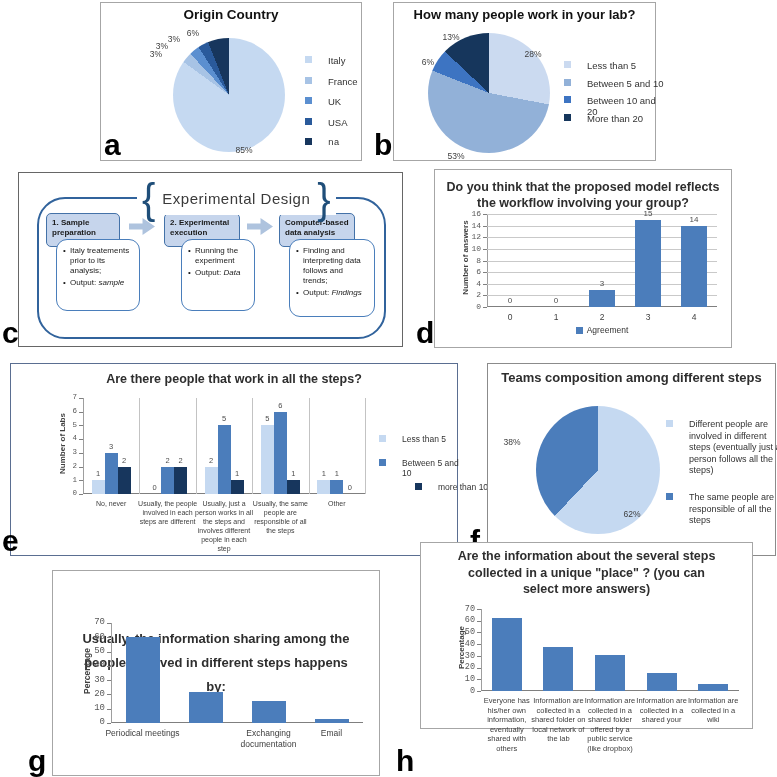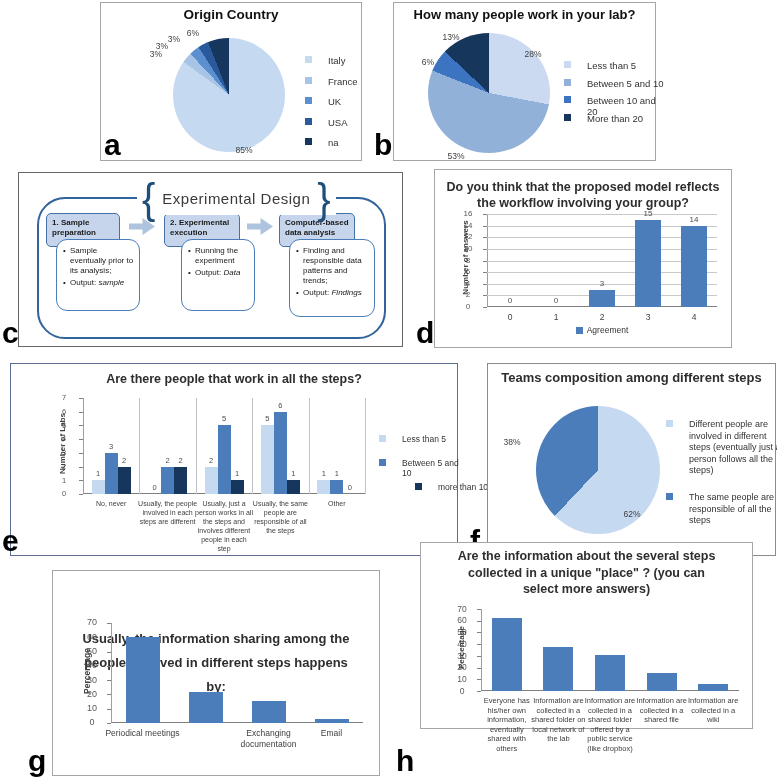--- a/index.html
+++ b/index.html
@@ -7,21 +7,21 @@
        font-family:"Liberation Sans","DejaVu Sans",sans-serif;color:#333;}
   #fig{position:absolute;left:0;top:0;width:777px;height:777px;background:#fff;}
   .panel{position:absolute;background:#fff;border:1px solid #a6a6a6;box-sizing:border-box;}
   .ptitle{position:absolute;left:8px;right:8px;text-align:center;font-weight:bold;color:#2e2e2e;}
   .plab{position:absolute;font-size:30px;font-weight:800;color:#000;line-height:30px;}
   .chart-root{position:absolute;left:0;top:0;right:0;bottom:0;}
   .plot{position:absolute;box-sizing:border-box;border-left:1px solid #9e9e9e;border-bottom:1px solid #7f7f7f;}
   .gridline{position:absolute;height:1px;background:#c9c9c9;}
   .sep{position:absolute;width:1px;background:#c3c3c3;}
   .tickmark{position:absolute;width:4px;height:1px;background:#808080;}
-  .ticklab{position:absolute;text-align:center;color:#595959;}
+  .ticklab{position:absolute;text-align:right;color:#595959;font-family:Liberation Mono, monospace;}
   .catlab{position:absolute;text-align:center;color:#404040;}
   .vallab{position:absolute;text-align:center;color:#4d4d4d;}
   .bar{position:absolute;}
   .ylab{position:absolute;font-weight:bold;color:#404040;transform:rotate(-90deg);transform-origin:center;white-space:nowrap;}
   .pie{position:absolute;border-radius:50%;}
   .pielab{position:absolute;transform:translate(-50%,-50%);font-size:8.5px;color:#404040;white-space:nowrap;}
   .leg-item{position:absolute;display:flex;align-items:flex-start;}
   .leg-sq{flex:0 0 auto;width:7px;height:7px;margin-top:1px;}
   .leg-tx{margin-left:16px;color:#333;}
   
@@ -63,21 +63,21 @@
         <div class="leg-item" style="left: 204px; top: 93px; width: 66px;">
           <span class="leg-sq" style="background: rgb(91, 143, 208);"></span>
           <span class="leg-tx" style="font-size: 9.5px; width: 52px;">UK</span>
         </div>
         <div class="leg-item" style="left: 204px; top: 113.5px; width: 66px;">
           <span class="leg-sq" style="background: rgb(42, 90, 155);"></span>
           <span class="leg-tx" style="font-size: 9.5px; width: 52px;">USA</span>
         </div>
         <div class="leg-item" style="left: 204px; top: 134px; width: 66px;">
           <span class="leg-sq" style="background: rgb(23, 54, 93);"></span>
-          <span class="leg-tx" style="font-size: 9.5px; width: 52px;">na</span>
+          <span class="leg-tx" style="font-size: 9.5px; width: 52px; font-family: Liberation Mono, monospace;">na</span>
         </div>
       </div>
   </div>
   <div class="plab" style="left:104px;top:130px;">a</div>
 
   <div class="panel" id="panel-b" style="left:393px;top:2px;width:263px;height:159px;">
     <div class="ptitle" style="top:4px;font-size:13px;color:#111;">How many people work in your lab?</div>
     <div class="chart-root">
         <div class="pie" style="left: 34px; top: 30px; width: 122px; height: 120px; background: conic-gradient(rgb(203, 218, 240) 0deg, rgb(203, 218, 240) 100.8deg, rgb(146, 177, 216) 100.8deg, rgb(146, 177, 216) 291.6deg, rgb(61, 116, 194) 291.6deg, rgb(61, 116, 194) 313.2deg, rgb(22, 54, 92) 313.2deg, rgb(22, 54, 92) 360deg);"></div>
         <div class="pielab" style="left: 139px; top: 51px;">28%</div>
@@ -107,31 +107,31 @@
   <div class="panel" id="panel-c" style="left:18px;top:172px;width:385px;height:175px;border-color:#666;">
     <div class="dg-container" style="left:18px;top:24px;width:345px;height:138px;"></div>
     <div class="dg-titlewrap" style="left:118px;top:8px;">
       <span class="dg-brace">{</span>
       <span class="dg-title">Experimental Design</span>
       <span class="dg-brace">}</span>
     </div>
     <div id="dg-steps">
         <div class="dg-head" style="left: 27px; top: 40px; width: 74px; height: 34px;">1. Sample preparation</div>
         <div class="dg-body" style="left: 37px; top: 66px; width: 84px; min-height: 72px;">
-          <div class="dg-bullet"><span>Sample eventually prior to its analysis;</span></div>
+          <div class="dg-bullet"><span>Italy treatements prior to its analysis;</span></div>
           <div class="dg-bullet"><span>Output: </span><i>sample</i></div>
         </div>
         <div class="dg-head" style="left: 145px; top: 40px; width: 76px; height: 34px;">2. Experimental execution</div>
         <div class="dg-body" style="left: 162px; top: 66px; width: 74px; min-height: 72px;">
           <div class="dg-bullet"><span>Running the experiment</span></div>
           <div class="dg-bullet"><span>Output: </span><i>Data</i></div>
         </div>
         <div class="dg-head" style="left: 260px; top: 40px; width: 76px; height: 34px;">Computer-based data analysis</div>
         <div class="dg-body" style="left: 270px; top: 66px; width: 86px; min-height: 78px;">
-          <div class="dg-bullet"><span>Finding and responsible data patterns and trends;</span></div>
+          <div class="dg-bullet"><span>Finding and interpreting data follows and trends;</span></div>
           <div class="dg-bullet"><span>Output: </span><i>Findings</i></div>
         </div>
         <div class="dg-arrow" style="left: 110px; top: 45px; width: 26px; height: 17px;"></div>
         <div class="dg-arrow" style="left: 228px; top: 45px; width: 26px; height: 17px;"></div>
       </div>
   </div>
   <div class="plab" style="left:2px;top:318px;">c</div>
 
   <div class="panel" id="panel-d" style="left:434px;top:169px;width:298px;height:179px;">
     <div class="ptitle" style="top:9px;font-size:12.5px;line-height:16px;">Do you think that the  proposed model reflects the workflow involving your group?</div>
@@ -331,20 +331,20 @@
         <div class="tickmark" style="left: 56px; top: 66px;"></div>
         <div class="ticklab" style="left: 28px; top: 60.73px; width: 26px; font-size: 8.5px;">70</div>
         <div class="ylab" style="left: 0px; top: 100px; width: 80px; font-size: 8px; text-align: center;">Percentage</div>
         <div class="bar" style="left: 70.8px; top: 75.3714px; width: 30px; height: 72.6286px; background: rgb(75, 125, 187);"></div>
         <div class="catlab" style="left: 56.8px; top: 153px; width: 58px; font-size: 7.5px; line-height: 9.5px;">Everyone has his/her own information, eventually shared with others</div>
         <div class="bar" style="left: 122.4px; top: 104.071px; width: 30px; height: 43.9286px; background: rgb(75, 125, 187);"></div>
         <div class="catlab" style="left: 108.4px; top: 153px; width: 58px; font-size: 7.5px; line-height: 9.5px;">Information are collected in a shared folder on local network of the lab</div>
         <div class="bar" style="left: 174px; top: 111.686px; width: 30px; height: 36.3143px; background: rgb(75, 125, 187);"></div>
         <div class="catlab" style="left: 160px; top: 153px; width: 58px; font-size: 7.5px; line-height: 9.5px;">Information are collected in a shared folder offered by a public service (like dropbox)</div>
         <div class="bar" style="left: 225.6px; top: 129.843px; width: 30px; height: 18.1571px; background: rgb(75, 125, 187);"></div>
-        <div class="catlab" style="left: 211.6px; top: 153px; width: 58px; font-size: 7.5px; line-height: 9.5px;">Information are collected in a shared file</div>
+        <div class="catlab" style="left: 211.6px; top: 153px; width: 58px; font-size: 7.5px; line-height: 9.5px;">Information are collected in a shared your</div>
         <div class="bar" style="left: 277.2px; top: 140.971px; width: 30px; height: 7.02857px; background: rgb(75, 125, 187);"></div>
         <div class="catlab" style="left: 263.2px; top: 153px; width: 58px; font-size: 7.5px; line-height: 9.5px;">Information are collected in a wiki</div>
       </div>
   </div>
   <div class="plab" style="left:396px;top:746px;">h</div>
 
 </div>
 
 </body></html>

